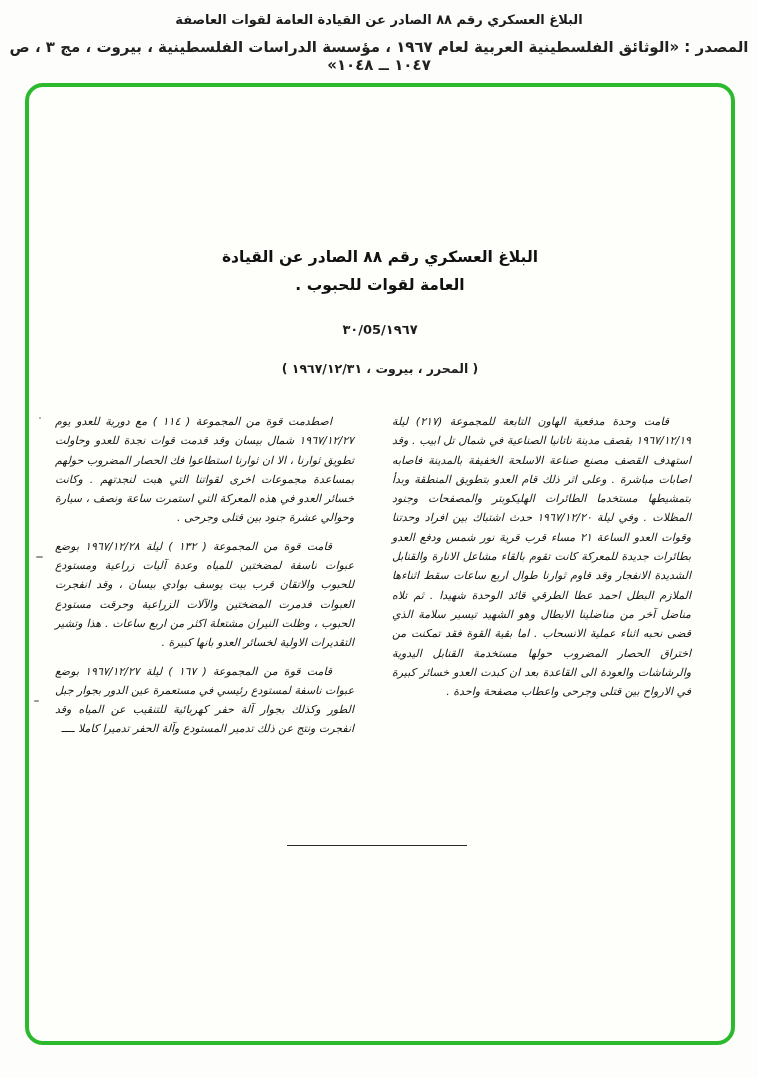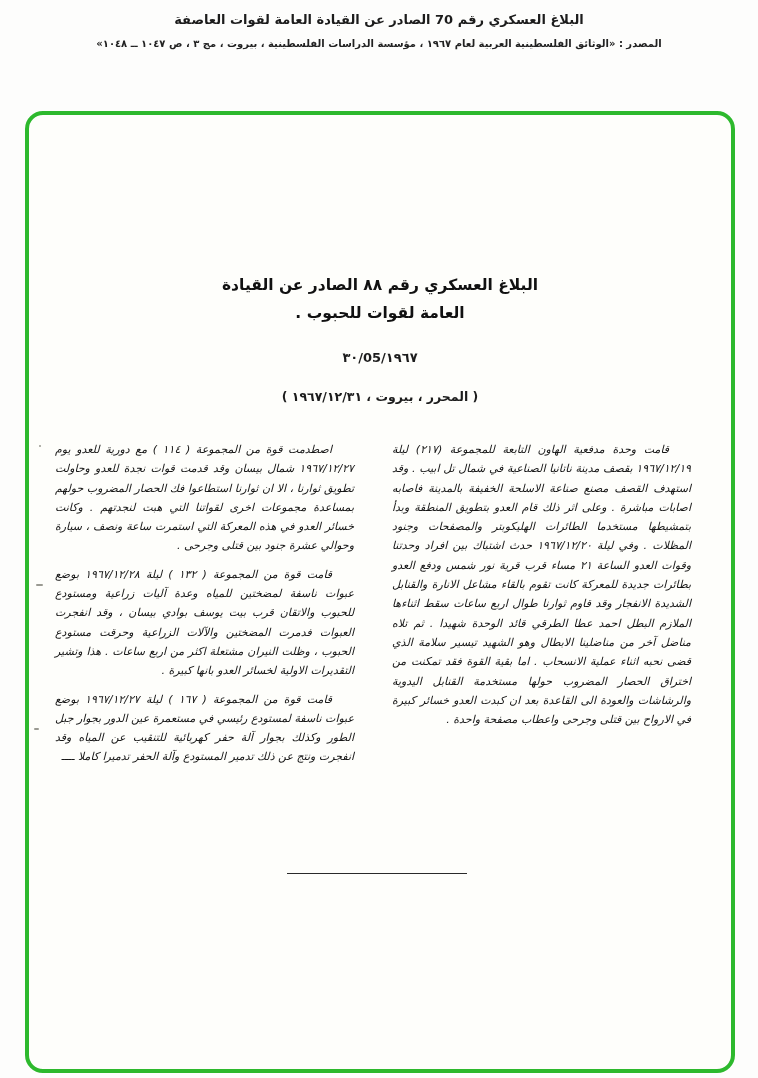--- a/index.html
+++ b/index.html
@@ -8,21 +8,21 @@
     background: #ffffff;
     font-family: "DejaVu Sans", sans-serif;
     color: #1c1c1c;
     overflow: hidden;
   }
   .page { position: relative; width: 758px; height: 1078px; background: #fdfdfc; }
 
   
   .top-header { position: absolute; top: 12px; left: 0; width: 100%; text-align: center; direction: rtl; }
   .top-title  { font-size: 13px; font-weight: bold; letter-spacing: 0.2px; }
-  .top-source { font-size: 10px; font-weight: bold; margin-top: 11px; color: #222; }
+  .top-source { font-size: 15px; font-weight: bold; margin-top: 11px; color: #222; }
 
   
   .frame {
     position: absolute; left: 25px; top: 83px;
     width: 710px; height: 962px;
     border: 4px solid #2db92d;
     border-radius: 18px;
     background: #fefefb;
   }
   .doc { position: absolute; inset: 0; direction: rtl; }
@@ -66,25 +66,25 @@
   .speck1 { left: 7px;  top: 469px; width: 7px; height: 2px; }
   .speck2 { left: 5px;  top: 613px; width: 5px; height: 2px; }
   .speck3 { left: 10px; top: 330px; width: 2px; height: 2px; }
 </style>
 </head>
 <body>
 
 <div class="page">
 
   <header class="top-header">
-    <div class="top-title">البلاغ العسكري رقم 70 الصادر عن القيادة العامة لقوات العاصفة</div>
+    <div class="top-title">البلاغ العسكري رقم ٨٨ الصادر عن القيادة العامة لقوات العاصفة</div>
     <div class="top-source">المصدر : «الوثائق الفلسطينية العربية لعام ١٩٦٧ ، مؤسسة الدراسات الفلسطينية ، بيروت ، مج ٣ ، ص ١٠٤٧ ــ ١٠٤٨»</div>
   </header>
 
-  <div class="frame" style="border-color: rgb(45, 185, 45); margin-top: 28px;">
+  <div class="frame" style="border-color: rgb(45, 185, 45);">
     <div class="doc">
 
       <div class="doc-title">
         <span>البلاغ العسكري رقم ٨٨ الصادر عن القيادة</span><br>
         <span>العامة لقوات للحبوب .</span>
       </div>
 
       <div class="doc-date">١٩٦٧/05/٣٠</div>
 
       <div class="doc-dateline">( المحرر ، بيروت ، ١٩٦٧/١٢/٣١ )</div>

